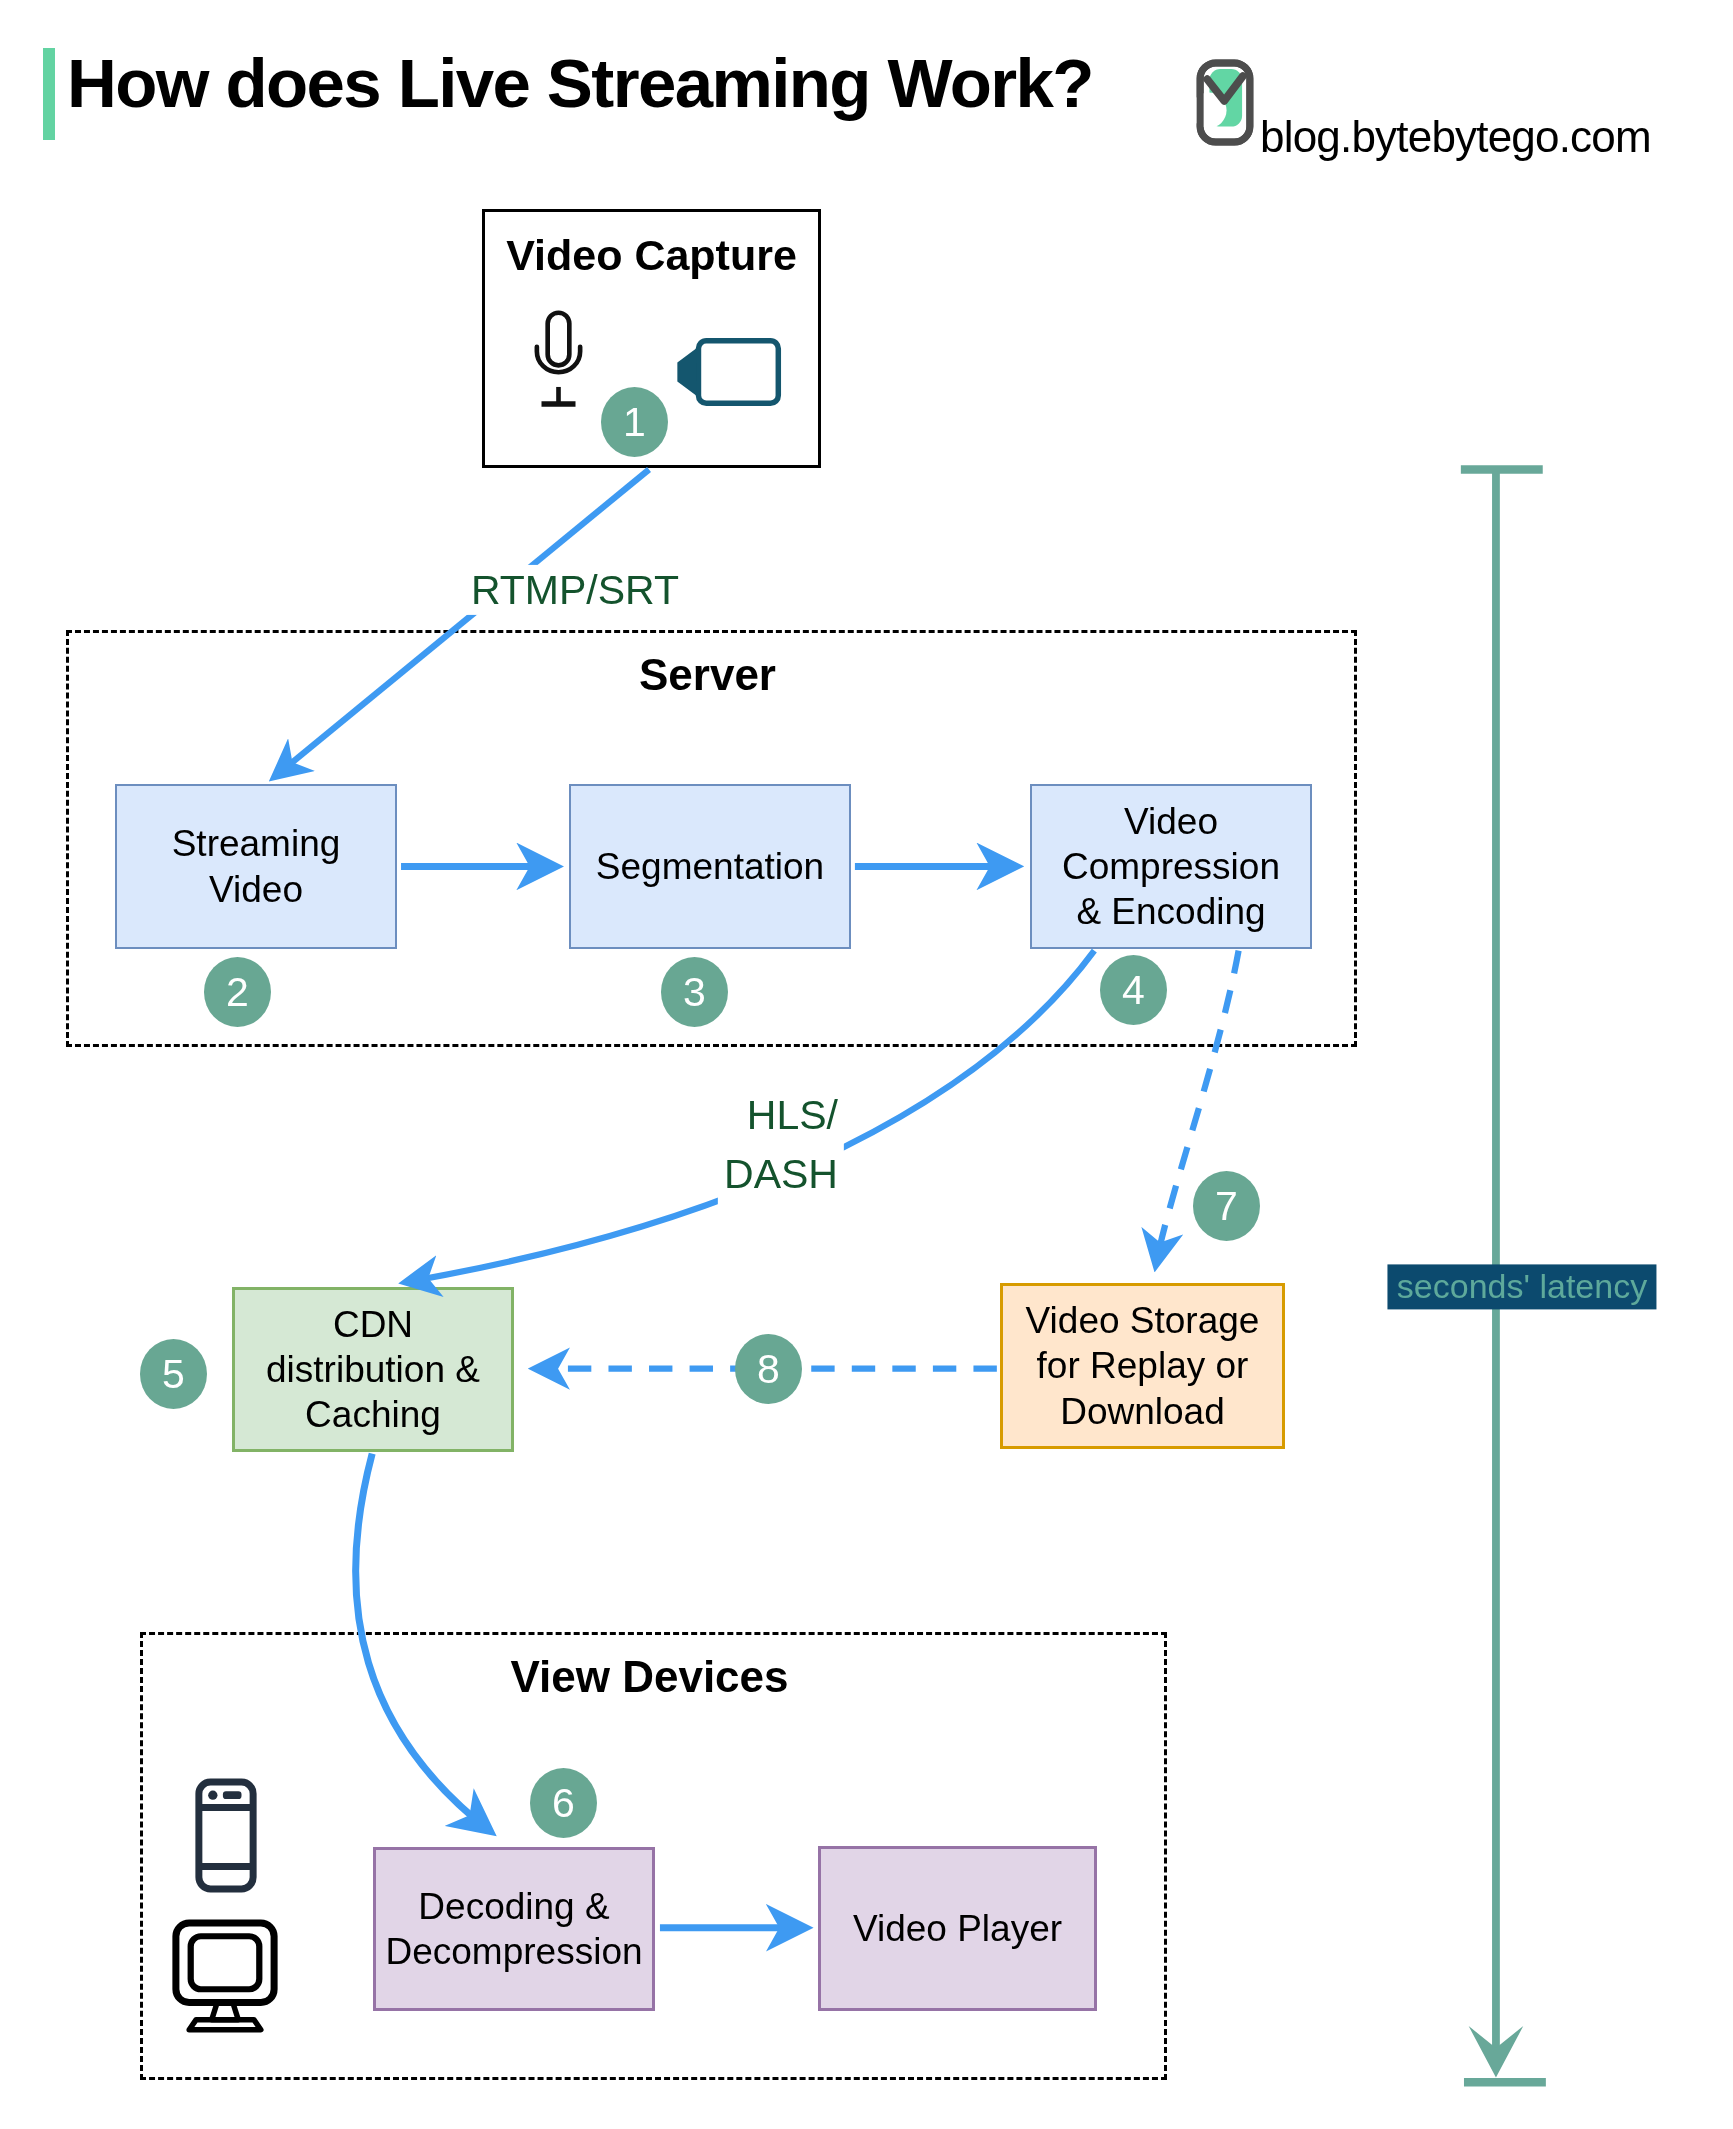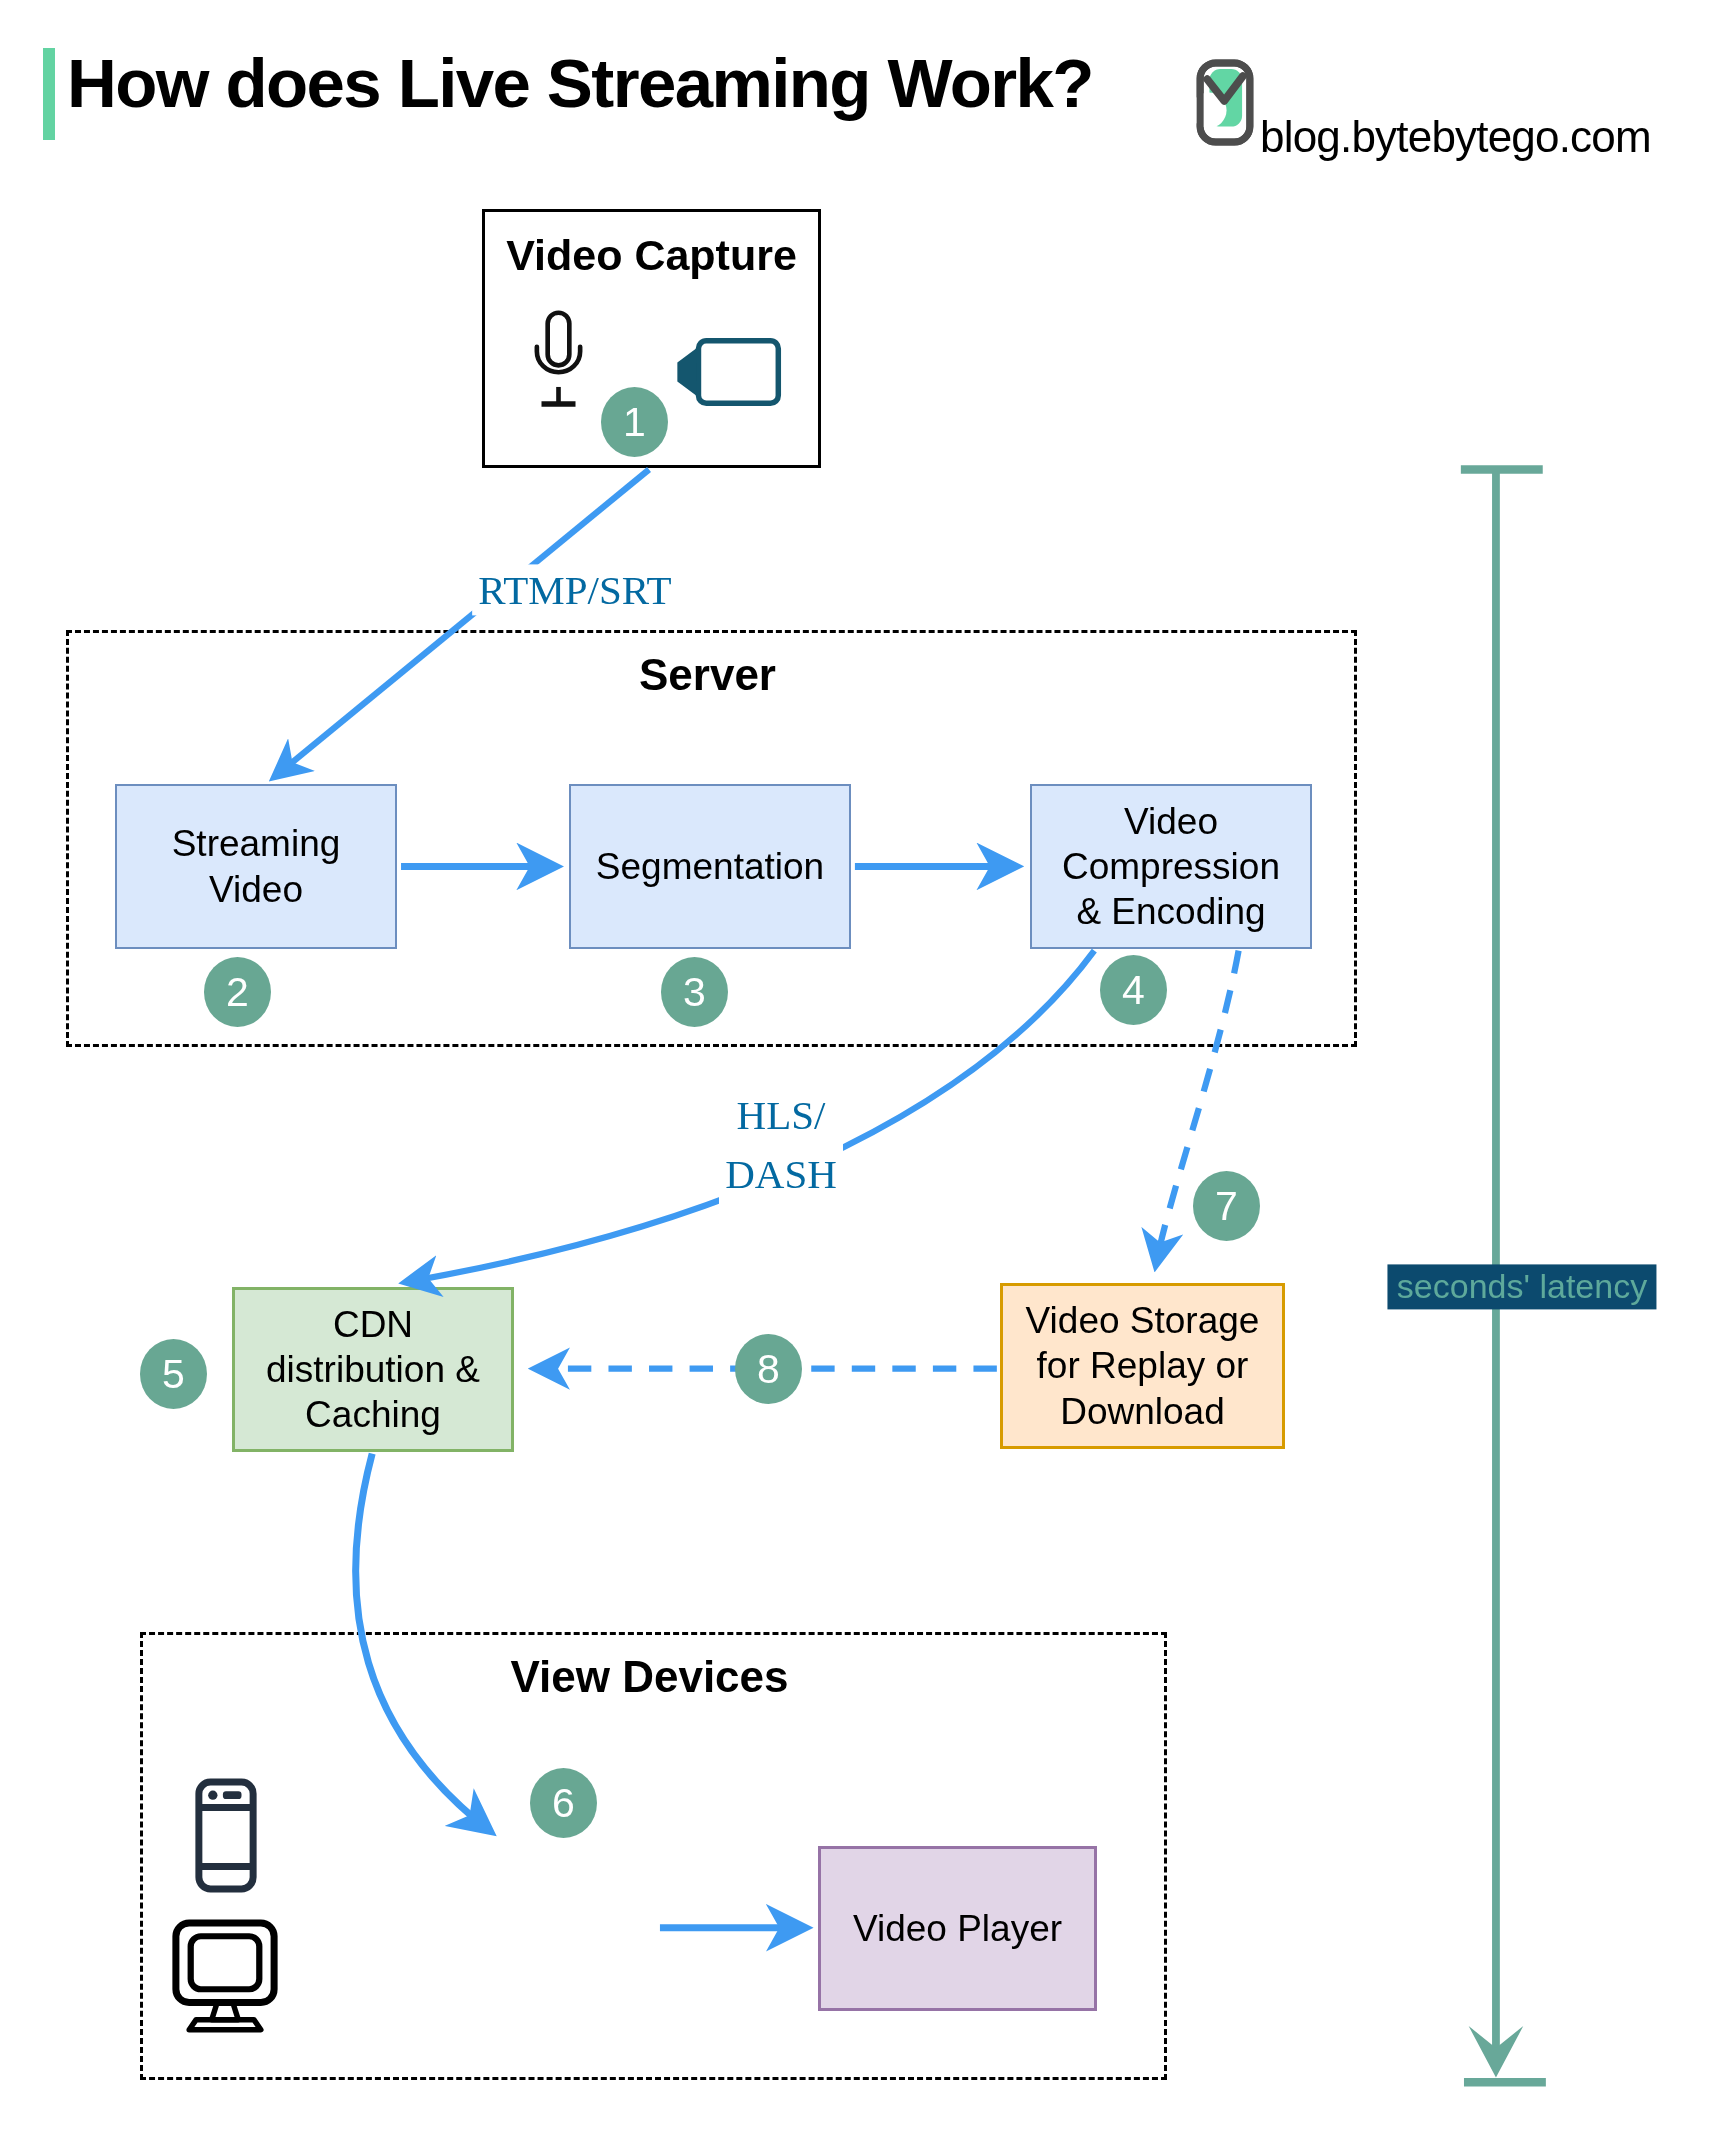--- a/index.html
+++ b/index.html
@@ -39,22 +39,22 @@
   #badge-1{left:601px;top:387px;}
   #badge-2{left:204px;top:957px;}
   #badge-3{left:661px;top:957px;}
   #badge-4{left:1100px;top:955px;}
   #badge-5{left:140px;top:1339px;}
   #badge-6{left:530px;top:1768px;}
   #badge-7{left:1193px;top:1171px;}
   #badge-8{left:735px;top:1334px;}
   
   .flow-label{
-    position:absolute;color:#0369a1;font-size:41px;text-align:center;
-    transform:translate(-50%,-50%);background:#fff;padding:1.6px 6.2px;white-space:nowrap;font-family:Liberation Serif, serif;
+    position:absolute;color:#14532d;font-size:41px;text-align:right;
+    transform:translate(-50%,-50%);background:#fff;padding:1.6px 6.2px;white-space:nowrap;
   }
   #rtmp-label{left:575px;top:590px;}
   #hls-label{left:781px;top:1145px;line-height:1.45;}
   #latency-label{
     position:absolute;left:1522px;top:1287px;transform:translate(-50%,-50%);
     color:#5ea99b;font-size:34px;background:#0c4a6e;padding:3.1px 9.4px;white-space:nowrap;
   }
   .layer{position:absolute;left:0;top:0;pointer-events:none;}
   svg{display:block;}
 </style>
@@ -94,20 +94,23 @@
     <span>Segmentation</span>
   </div>
   <div class="node" id="compression-box">
     <span>Video Compression &amp; Encoding</span>
   </div>
   <div class="node" id="cdn-box">
     <span>CDN distribution &amp; Caching</span>
   </div>
   <div class="node" id="storage-box">
     <span>Video Storage for Replay or Download</span>
+  </div>
+  <div class="node" id="decoding-box">
+    <span>Decoding &amp; Decompression</span>
   </div>
   <div class="node" id="player-box">
     <span>Video Player</span>
   </div>
 
   <div class="abs layer" style="left:533px;top:309px;">
     <svg width="51" height="108" viewBox="0 0 66 138">
       <rect x="19" y="4" width="28" height="68" rx="14" fill="none" stroke="#111" stroke-width="6"></rect>
       <path d="M5,48 v6 a28,27 0 0 0 56,0 v-6" fill="none" stroke="#111" stroke-width="6" stroke-linecap="round"></path>
       <line x1="33" y1="100" x2="33" y2="120" stroke="#111" stroke-width="6"></line>

